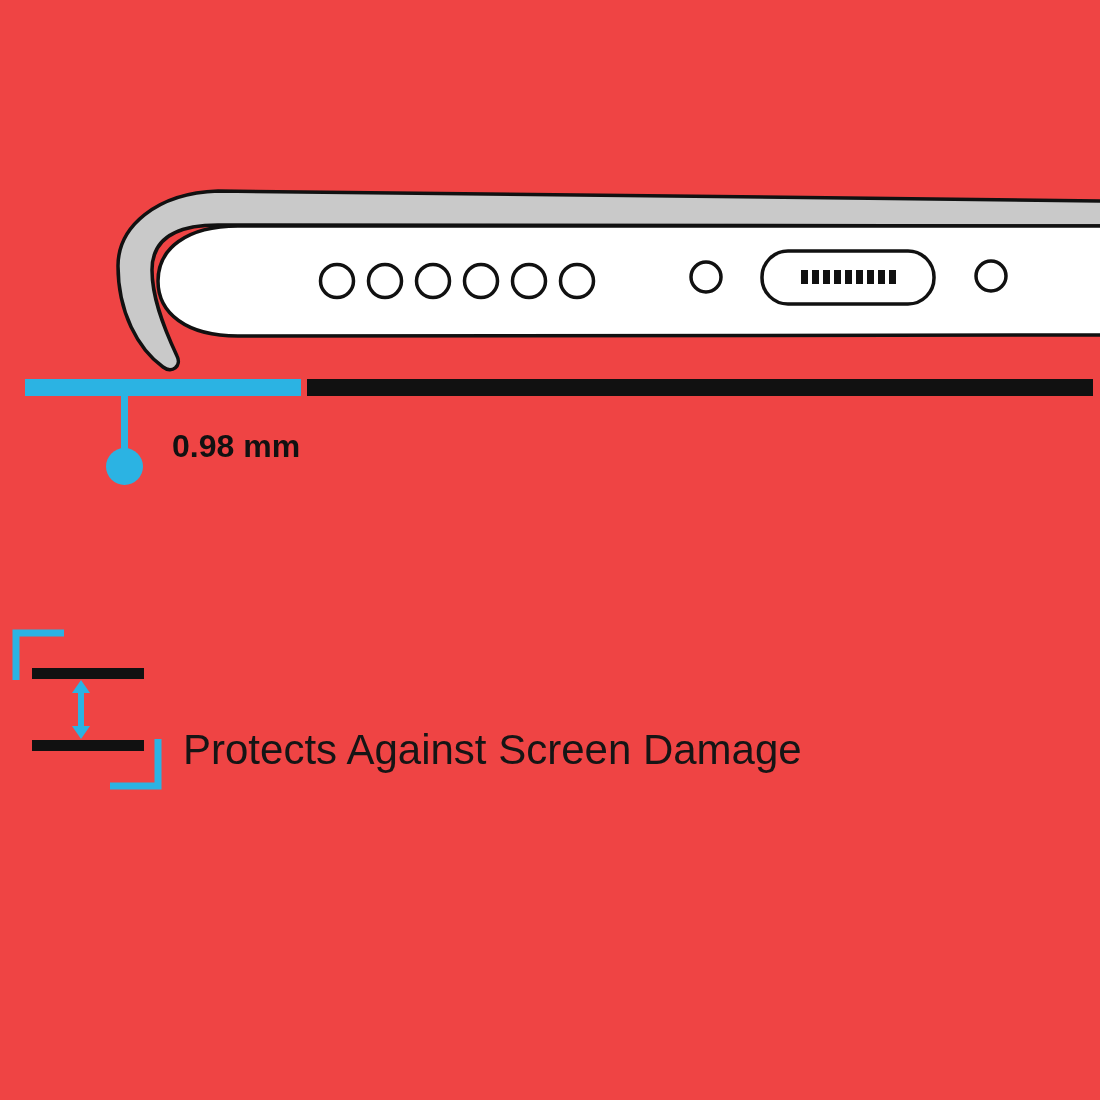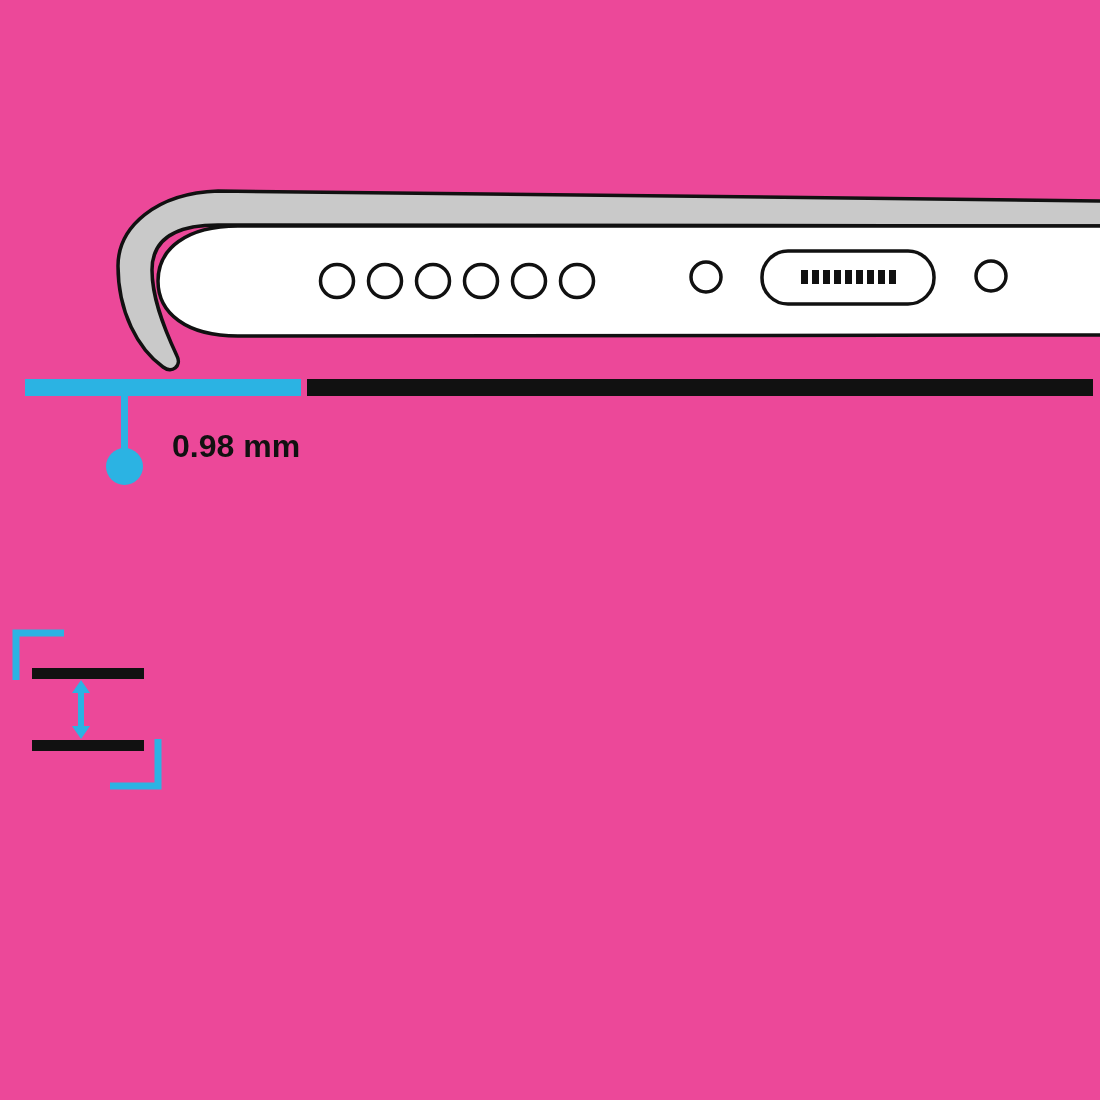--- a/index.html
+++ b/index.html
@@ -1,17 +1,17 @@
 <!DOCTYPE html>
 <html><head>
 <meta charset="utf-8">
 <style>
   html,body{margin:0;padding:0;background:#ffffff;}
   .canvas{
-    position:relative;width:1100px;height:1100px;background:#ec4899;
+    position:relative;width:1100px;height:1100px;background:#ef4444;
     overflow:hidden;font-family:"Liberation Sans",sans-serif;color:#111;
     --accent:#2bb3e3;--ink:#111111;--case:#c9c9c9;
   }
   .abs{position:absolute;}
   svg{display:block;}
   .outline{fill:#ffffff;stroke:var(--ink);stroke-width:3.5;}
   .case{fill:var(--case);stroke:var(--ink);stroke-width:3.5;}
   .holes circle{fill:#ffffff;stroke:var(--ink);stroke-width:3.5;}
   .pins rect{fill:var(--ink);}
   .bar-accent{left:25px;top:379px;width:276px;height:17px;background:var(--accent);}
@@ -84,14 +84,15 @@
     <rect class="gapbar" x="28" y="52" width="112" height="11"></rect>
     <rect class="gapbar" x="28" y="124" width="112" height="11"></rect>
     <g>
       <line class="liftarrow" x1="77" y1="74" x2="77" y2="114"></line>
       <polygon class="liftarrow-head" points="77,64 68,77 86,77"></polygon>
       <polygon class="liftarrow-head" points="77,123 68,110 86,110"></polygon>
     </g>
     <path class="bracket" d="M 106 170 L 154 170 L 154 123"></path>
   </svg>
 
+  <div class="abs feature-subtitle">Protects Against Screen Damage</div>
 
 </div>
 
 </body></html>

